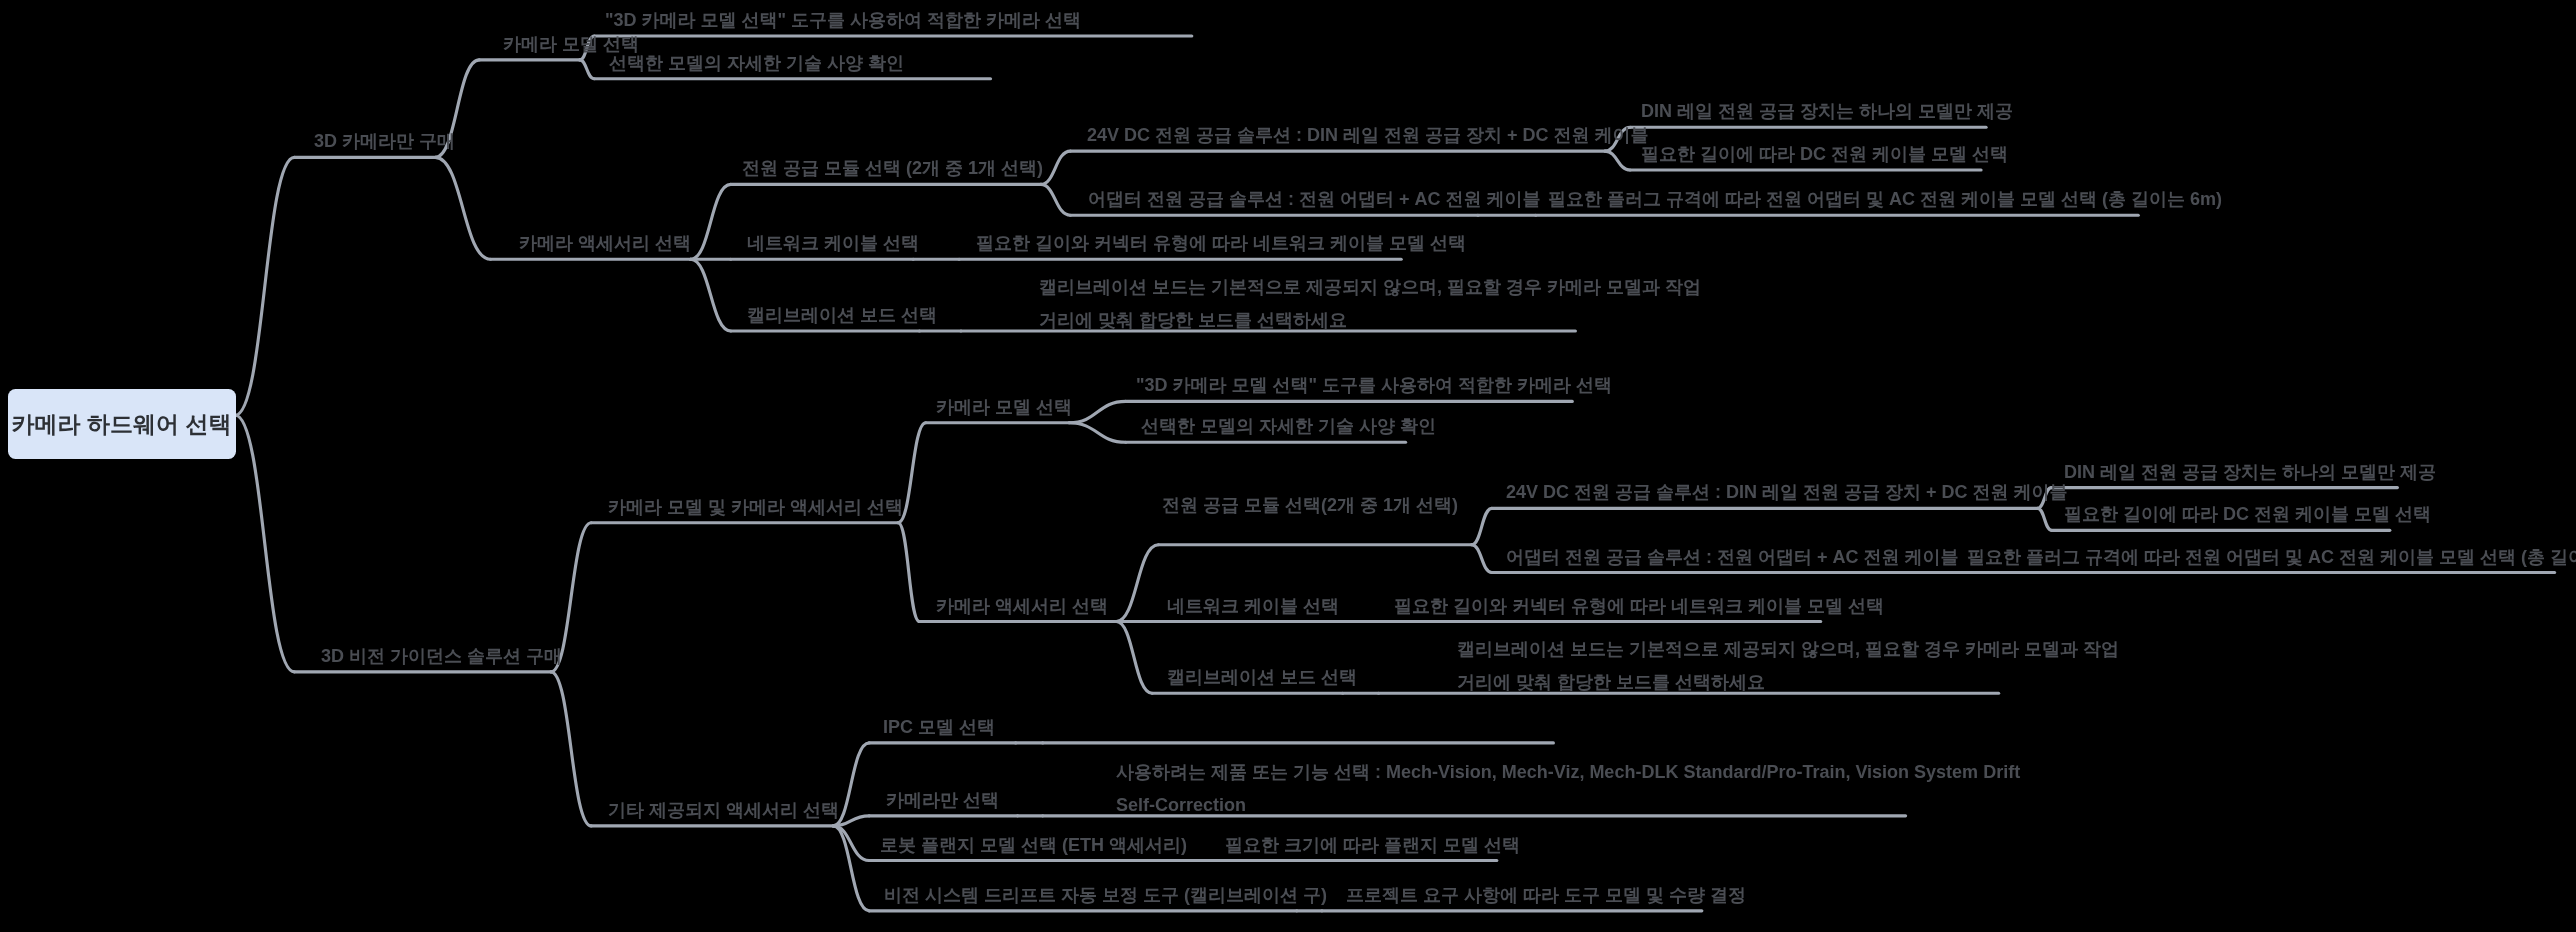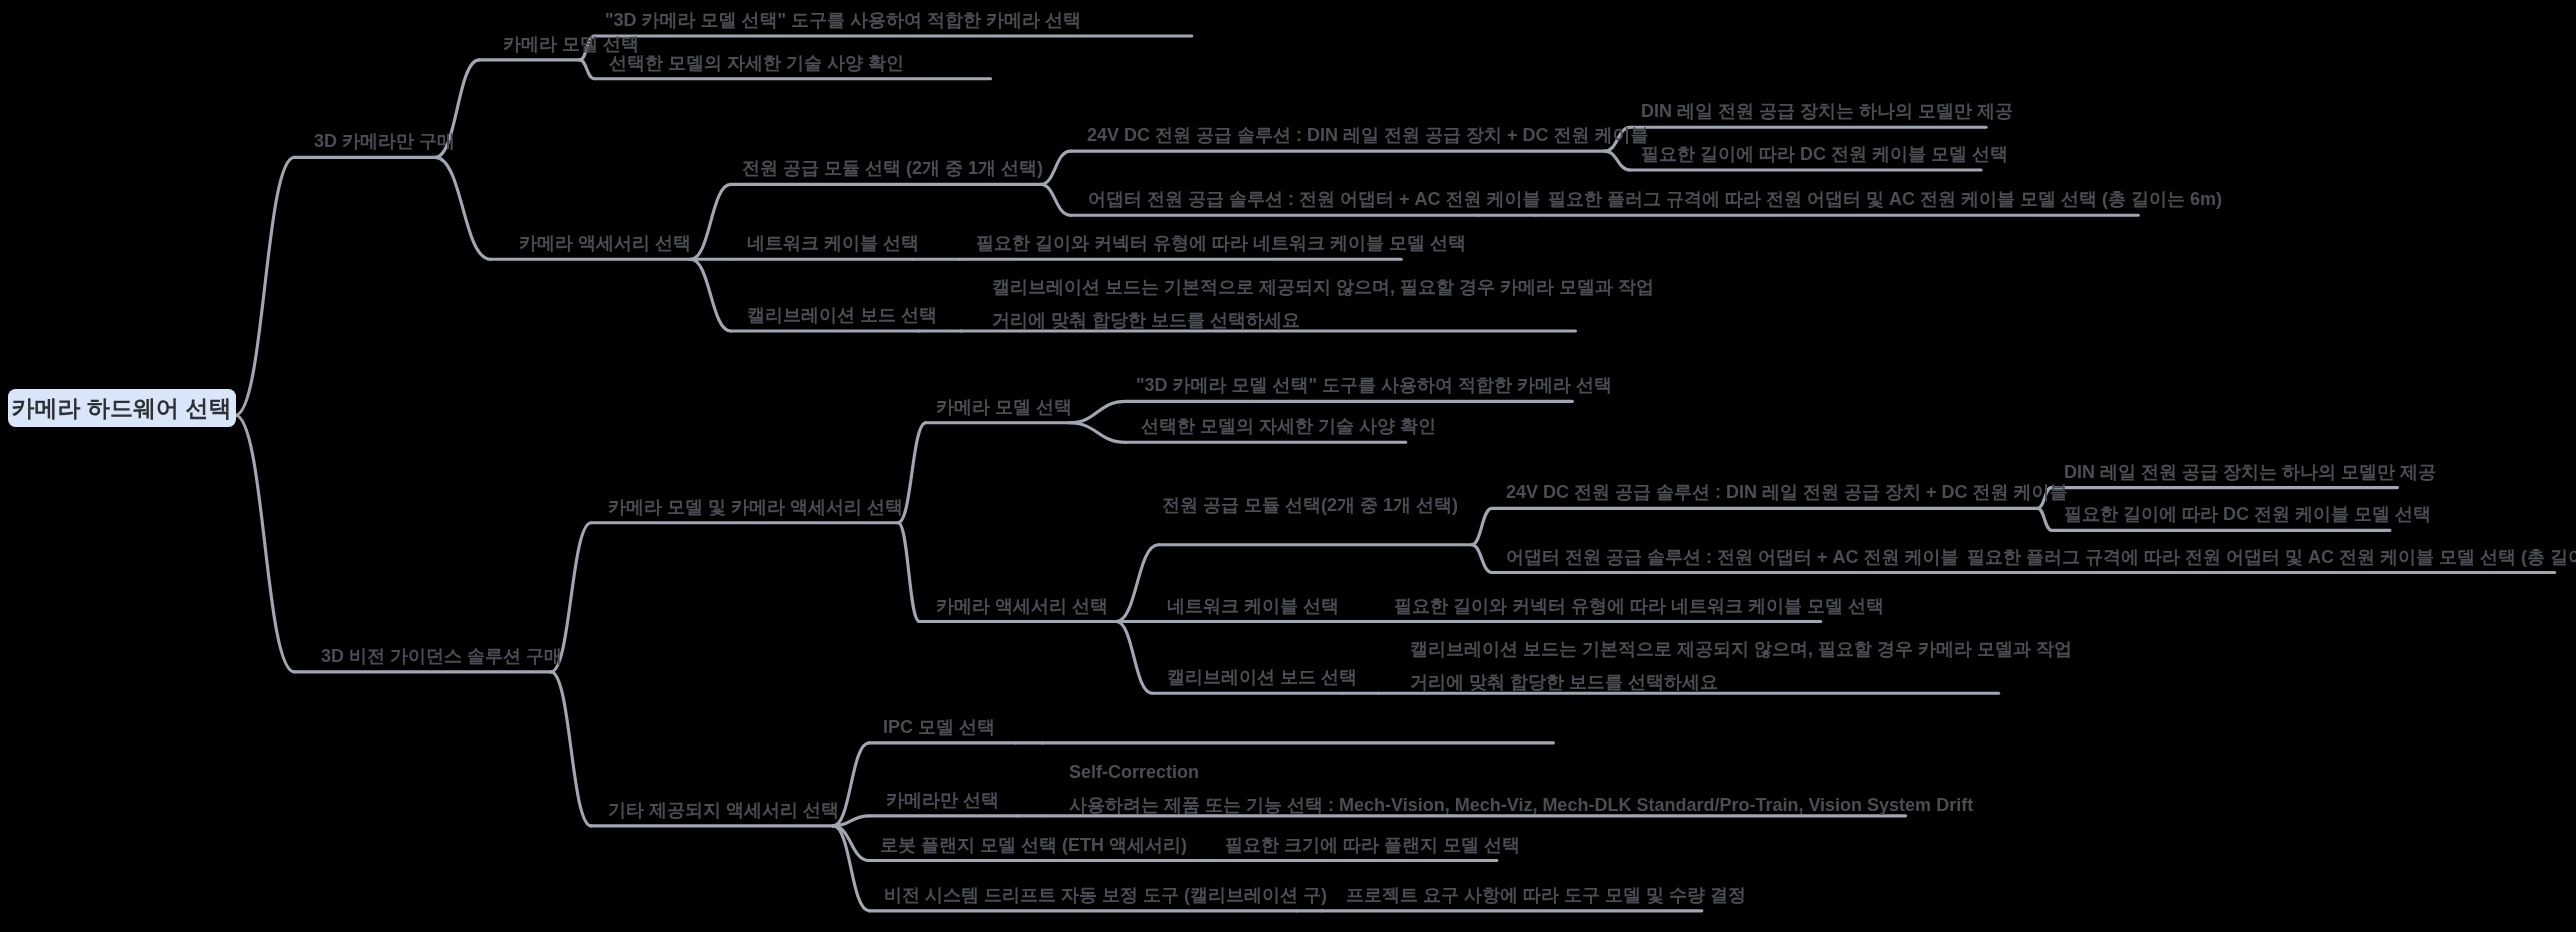--- a/index.html
+++ b/index.html
@@ -20,24 +20,24 @@
   #edges{position:absolute;left:0;top:0;}
   #edges path{fill:none;stroke:var(--line);stroke-width:5;stroke-linecap:round;}
   .node{
     position:absolute;
     color:var(--node-text);
     font-size:18px;
     line-height:21.4px;
     white-space:nowrap;
     font-weight:600;
   }
-  .node.two{line-height:33px;}
+  .node.two{line-height:33px;margin-left:47px;}
   .root-node{
     position:absolute;
-    left:7.5px;top:389px;width:228px;height:38px;
+    left:7.5px;top:389px;width:228px;height:70px;
     background:var(--root-fill);
     border-radius:7.5px;
     display:flex;align-items:center;justify-content:center;
     color:var(--root-text);
     font-size:23px;font-weight:bold;
     white-space:nowrap;
   }
 </style>
 </head>
 <body>
@@ -170,22 +170,22 @@
   <div class="node" style="left:1394px;top:596px">필요한 길이와 커넥터 유형에 따라 네트워크 케이블 모델 선택</div>
   <div class="node" style="left:1167px;top:667px">캘리브레이션 보드 선택</div>
   <div class="node two" style="left:1410px;top:633px">
     <div>캘리브레이션 보드는 기본적으로 제공되지 않으며, 필요할 경우 카메라 모델과 작업</div>
     <div>거리에 맞춰 합당한 보드를 선택하세요</div>
   </div>
   <div class="node" style="left:608px;top:800px">기타 제공되지 액세서리 선택</div>
   <div class="node" style="left:883px;top:717px">IPC 모델 선택</div>
   <div class="node" style="left:886px;top:790px">카메라만 선택</div>
   <div class="node two" style="left:1069px;top:756px">
+    <div>사용하려는 제품 또는 기능 선택 : Mech-Vision, Mech-Viz, Mech-DLK Standard/Pro-Train, Vision System Drift</div>
     <div>Self-Correction</div>
-    <div>사용하려는 제품 또는 기능 선택 : Mech-Vision, Mech-Viz, Mech-DLK Standard/Pro-Train, Vision System Drift</div>
   </div>
   <div class="node" style="left:880px;top:835px">로봇 플랜지 모델 선택 (ETH 액세서리)</div>
   <div class="node" style="left:1225px;top:835px">필요한 크기에 따라 플랜지 모델 선택</div>
   <div class="node" style="left:884px;top:885px">비전 시스템 드리프트 자동 보정 도구 (캘리브레이션 구)</div>
   <div class="node" style="left:1346px;top:885px">프로젝트 요구 사항에 따라 도구 모델 및 수량 결정</div>
 
 </div>
 
 
 </body></html>

